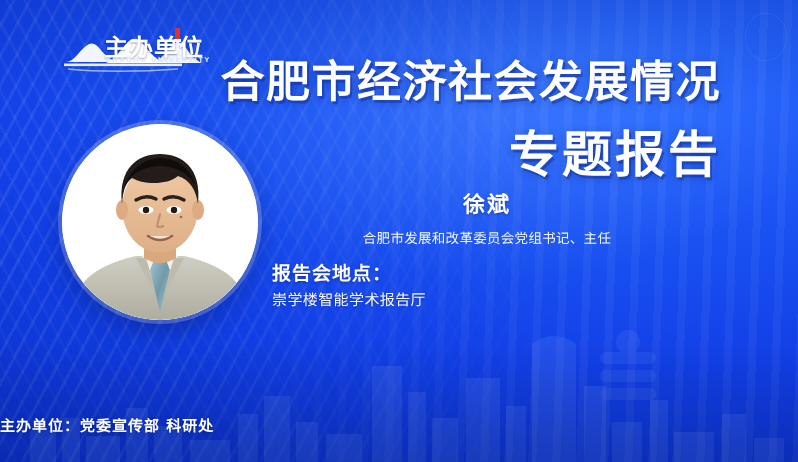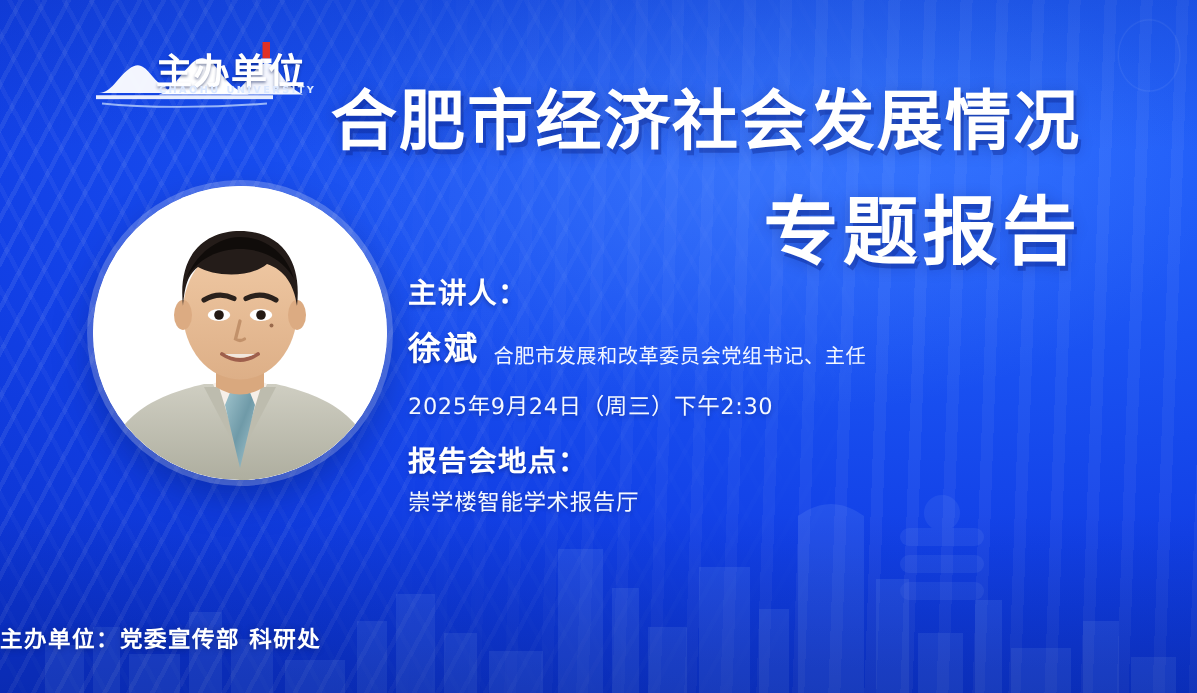--- a/index.html
+++ b/index.html
@@ -114,21 +114,21 @@
   }
   .portrait svg{display:block;width:100%;height:100%;}
 
   
   .details{position:absolute;left:272px;top:186px;width:430px;}
   .d-label{
     font-size:19px;font-weight:700;color:#ffffff;letter-spacing:1px;
     text-shadow:0 1px 3px rgba(0,20,80,.4);
     margin:0 0 7px 0;line-height:1.1;
   }
-  .d-speaker{display:flex;align-items:flex-end;gap:9px;margin:0 0 16px 0;}
+  .d-speaker{display:flex;align-items:center;gap:9px;margin:0 0 16px 0;flex-direction:column;}
   .d-speaker-name{
     font-size:22px;font-weight:700;color:#ffffff;letter-spacing:2px;
     text-shadow:0 1px 3px rgba(0,20,80,.4);white-space:nowrap;
   }
   .d-speaker-title{
     font-size:13.5px;font-weight:400;color:#f2f6ff;letter-spacing:.3px;
     white-space:nowrap;
   }
   .d-value{
     font-size:15px;font-weight:400;color:#f4f8ff;letter-spacing:.4px;
@@ -270,29 +270,27 @@
         <path d="M88 112 q10 5 20 0" fill="#f3f0ec" opacity="0.85"></path>
 
         <circle cx="119" cy="93" r="1.3" fill="#9a6a4c"></circle>
       </g>
     </svg>
   </div>
 
   <div class="details">
 
     <div class="block">
-      <div class="d-label">主讲人：</div>
       <div class="d-speaker">
         <span class="d-speaker-name">徐斌</span>
         <span class="d-speaker-title">合肥市发展和改革委员会党组书记、主任</span>
       </div>
     </div>
 
     <div class="block">
-      <div class="d-value">2025年9月24日（周三）下午2:30</div>
     </div>
 
     <div class="block">
       <div class="d-label">报告会地点：</div>
       <div class="d-value last">崇学楼智能学术报告厅</div>
     </div>
 
   </div>
 
   <div class="organizer">主办单位：党委宣传部  科研处</div>

